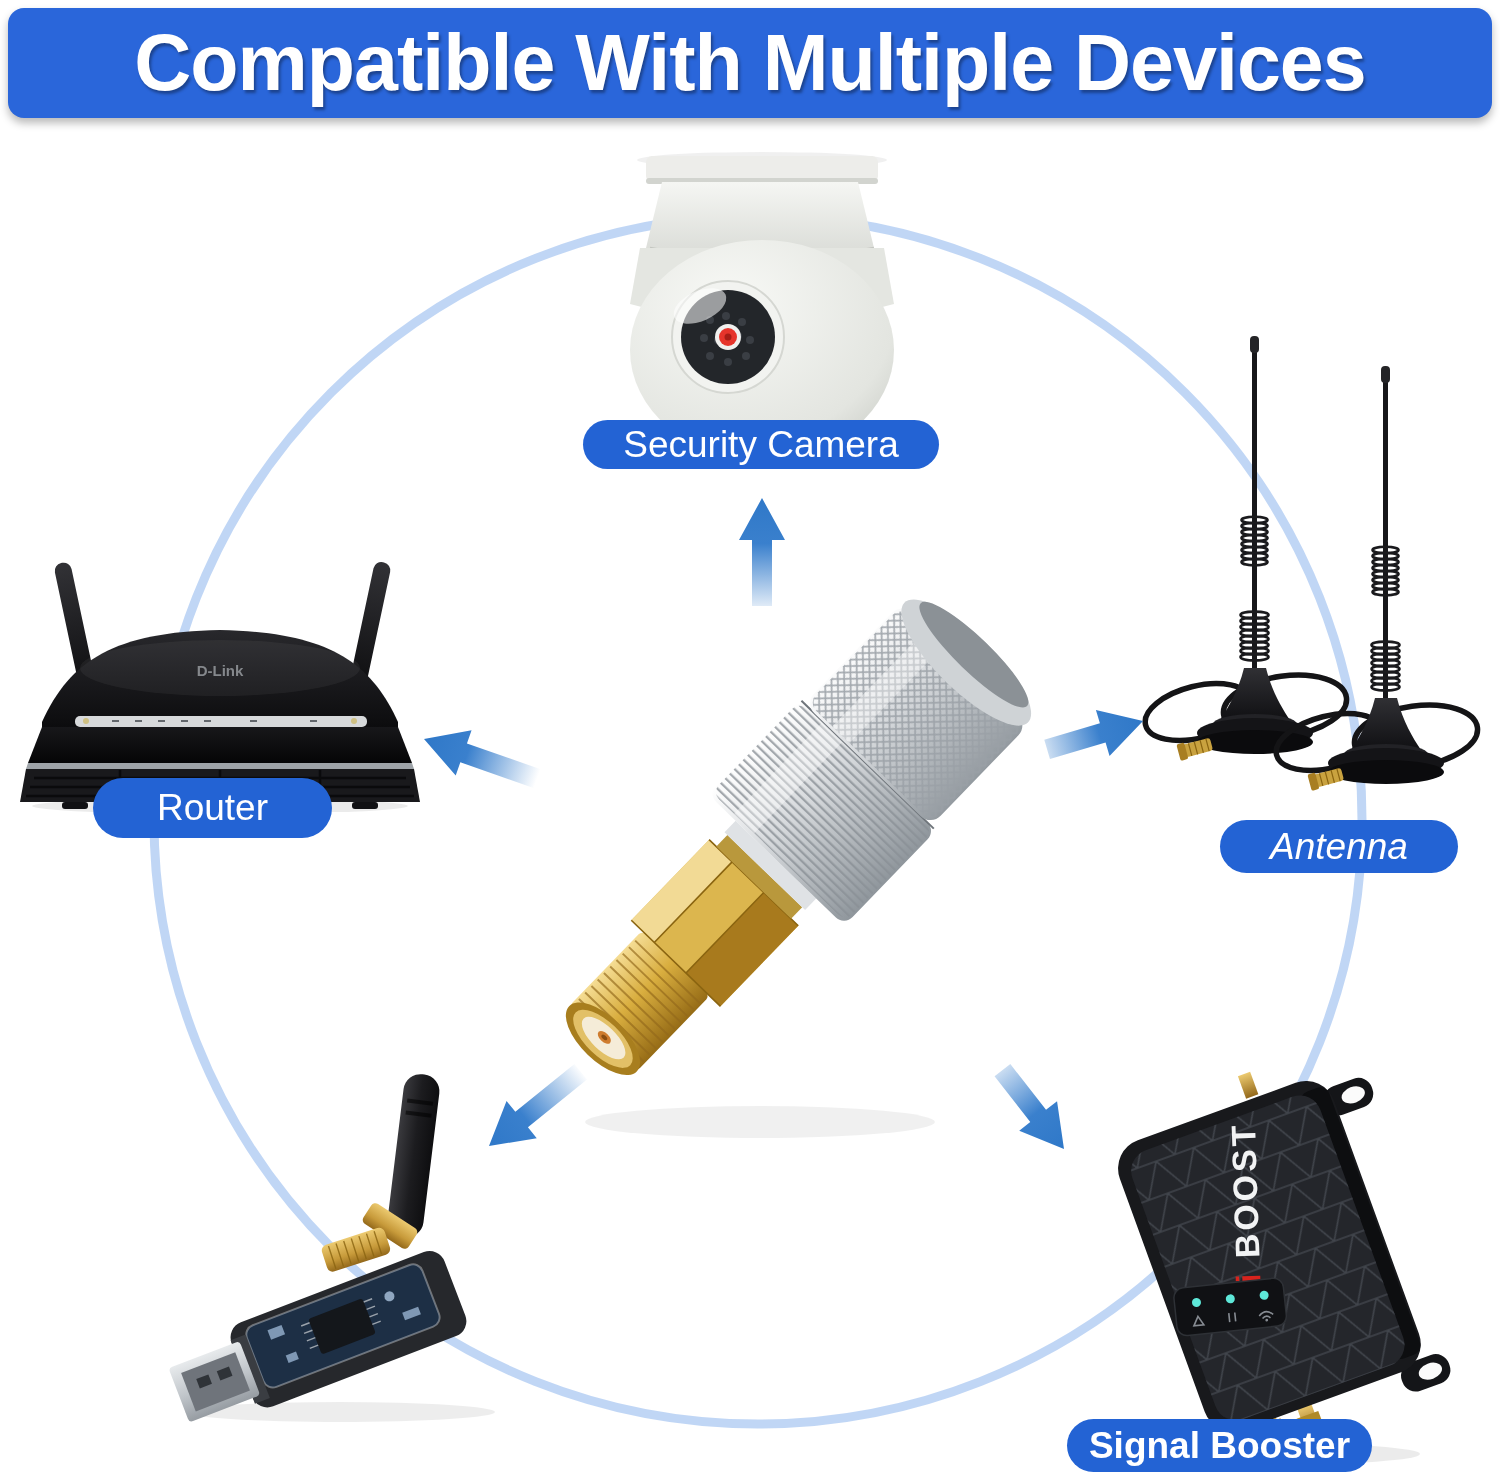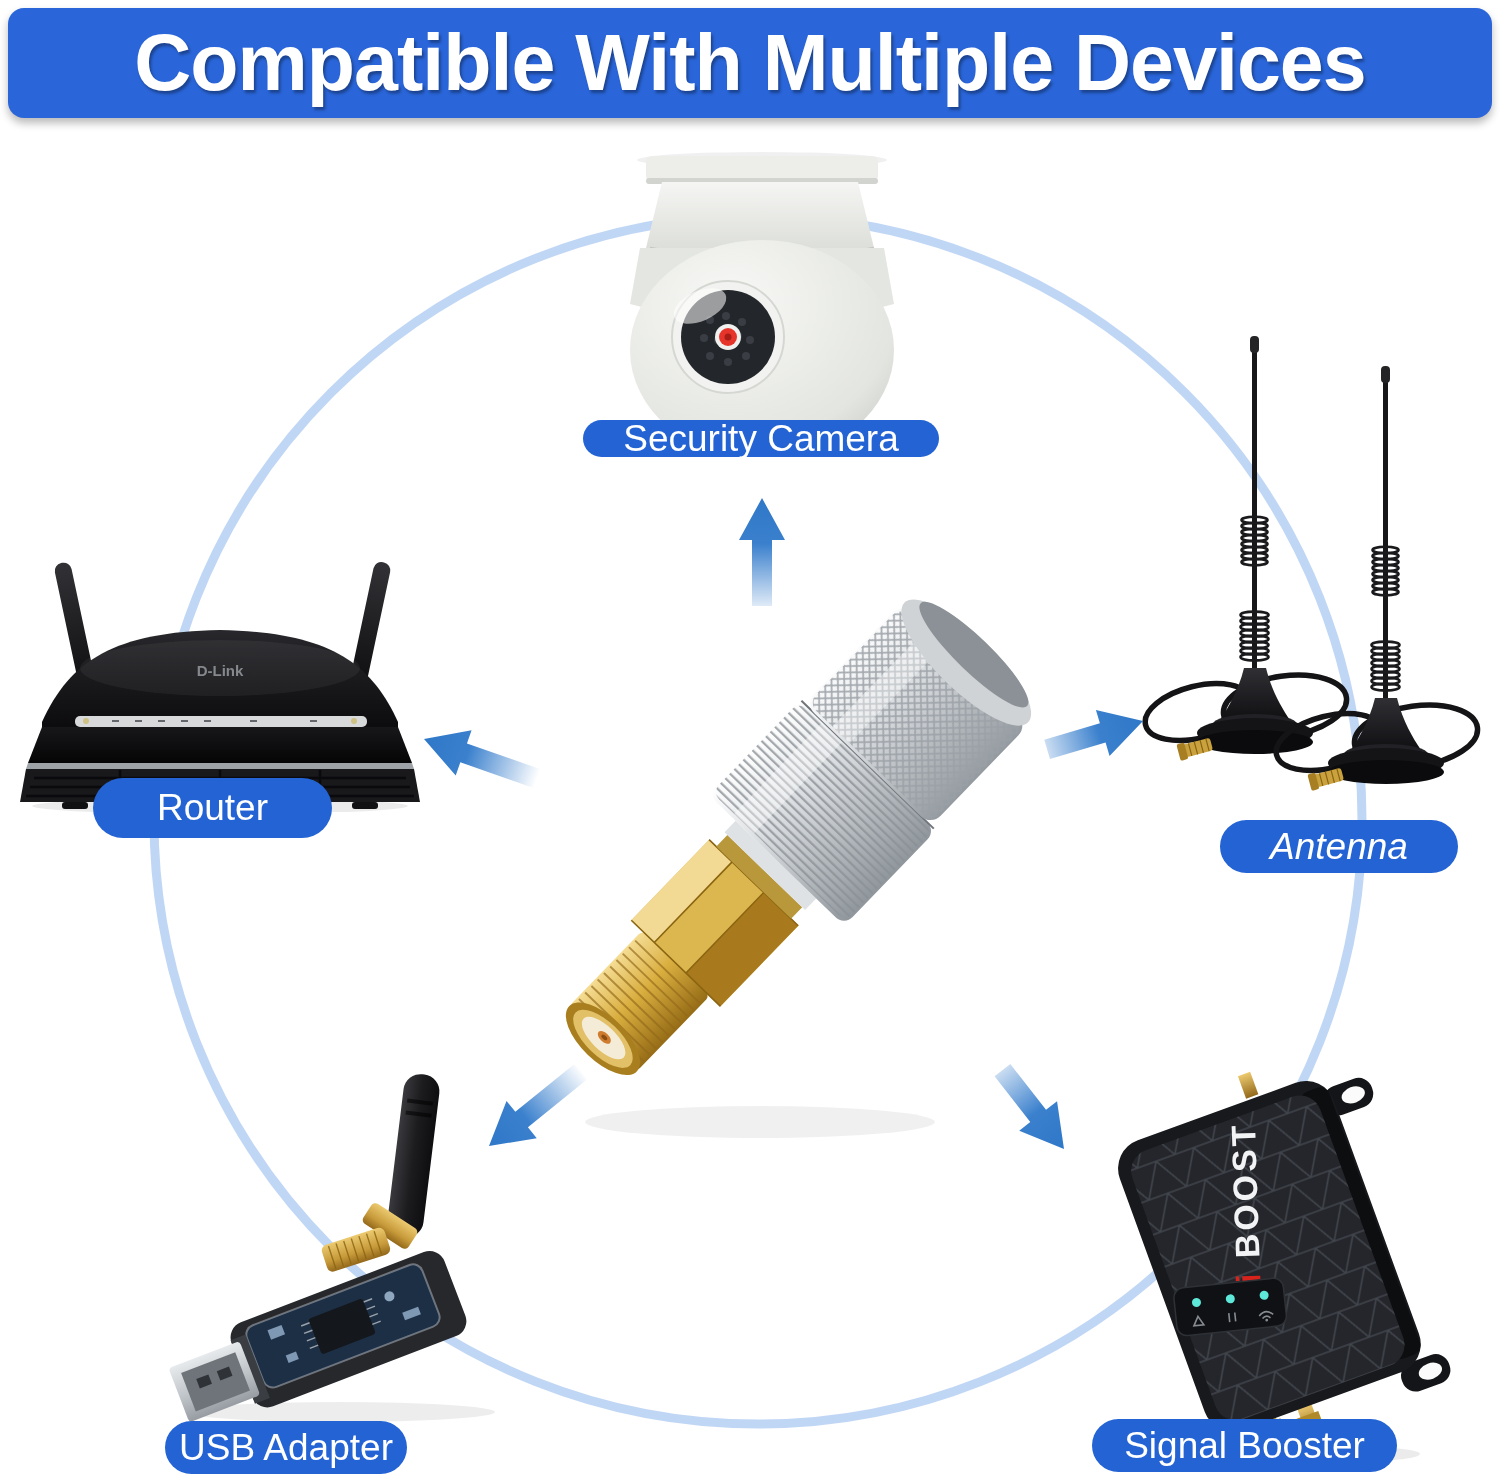--- a/index.html
+++ b/index.html
@@ -16,25 +16,25 @@
   }
   .banner h1{
     margin:0;color:#ffffff;font-size:79px;font-weight:800;letter-spacing:-1px;
     text-shadow:2px 3px 3px rgba(0,0,0,.35);white-space:nowrap;
   }
   .pill{
     position:absolute;background:#2363d4;border-radius:999px;color:#ffffff;
     display:flex;align-items:center;justify-content:center;
     font-size:37px;font-weight:500;z-index:40;white-space:nowrap;
   }
-  .pill-camera { left:583px; top:420px; width:356px; height:37px; }
+  .pill-camera { left:583px; top:420px; width:356px; height:49px; }
   .pill-router { left:93px;  top:778px; width:239px; height:60px; }
   .pill-antenna{ left:1220px;top:820px; width:238px; height:53px;font-style:italic; }
   .pill-usb    { left:165px; top:1421px;width:242px; height:53px; }
-  .pill-booster{ left:1092px;top:1419px;width:305px; height:53px; }
+  .pill-booster{ left:1067px;top:1419px;width:305px; height:53px;font-weight:bold; }
   svg{display:block;}
   .dev{position:absolute;z-index:10;}
   .z-arrows{z-index:30;}
   .z-connector{z-index:20;}
   .z-circle{z-index:1;}
 </style>
 </head>
 <body>
 
 <div class="stage">
@@ -341,16 +341,15 @@
     <path transform="translate(762,498)" fill="url(#arrG)" d="M0,0 L23,42 L10,42 L10,108 L-10,108 L-10,42 L-23,42 Z"></path>
     <path transform="translate(424,739) rotate(-70.7)" fill="url(#arrG)" d="M0,0 L24,42 L10,42 L10,130 L-10,130 L-10,42 L-24,42 Z"></path>
     <path transform="translate(1143,721) rotate(73.5)" fill="url(#arrG)" d="M0,0 L24,42 L10,42 L10,100 L-10,100 L-10,42 L-24,42 Z"></path>
     <path transform="translate(489,1146) rotate(-129)" fill="url(#arrG)" d="M0,0 L24,42 L10,42 L10,118 L-10,118 L-10,42 L-24,42 Z"></path>
     <path transform="translate(1064,1149) rotate(142)" fill="url(#arrG)" d="M0,0 L24,42 L10,42 L10,100 L-10,100 L-10,42 L-24,42 Z"></path>
   </svg>
 
   <div class="pill pill-camera">Security Camera</div>
   <div class="pill pill-router">Router</div>
   <div class="pill pill-antenna">Antenna</div>
-  <div class="pill pill-usb">USB Adapter</div>
   <div class="pill pill-booster">Signal Booster</div>
 
 </div>
 
 </body></html>

